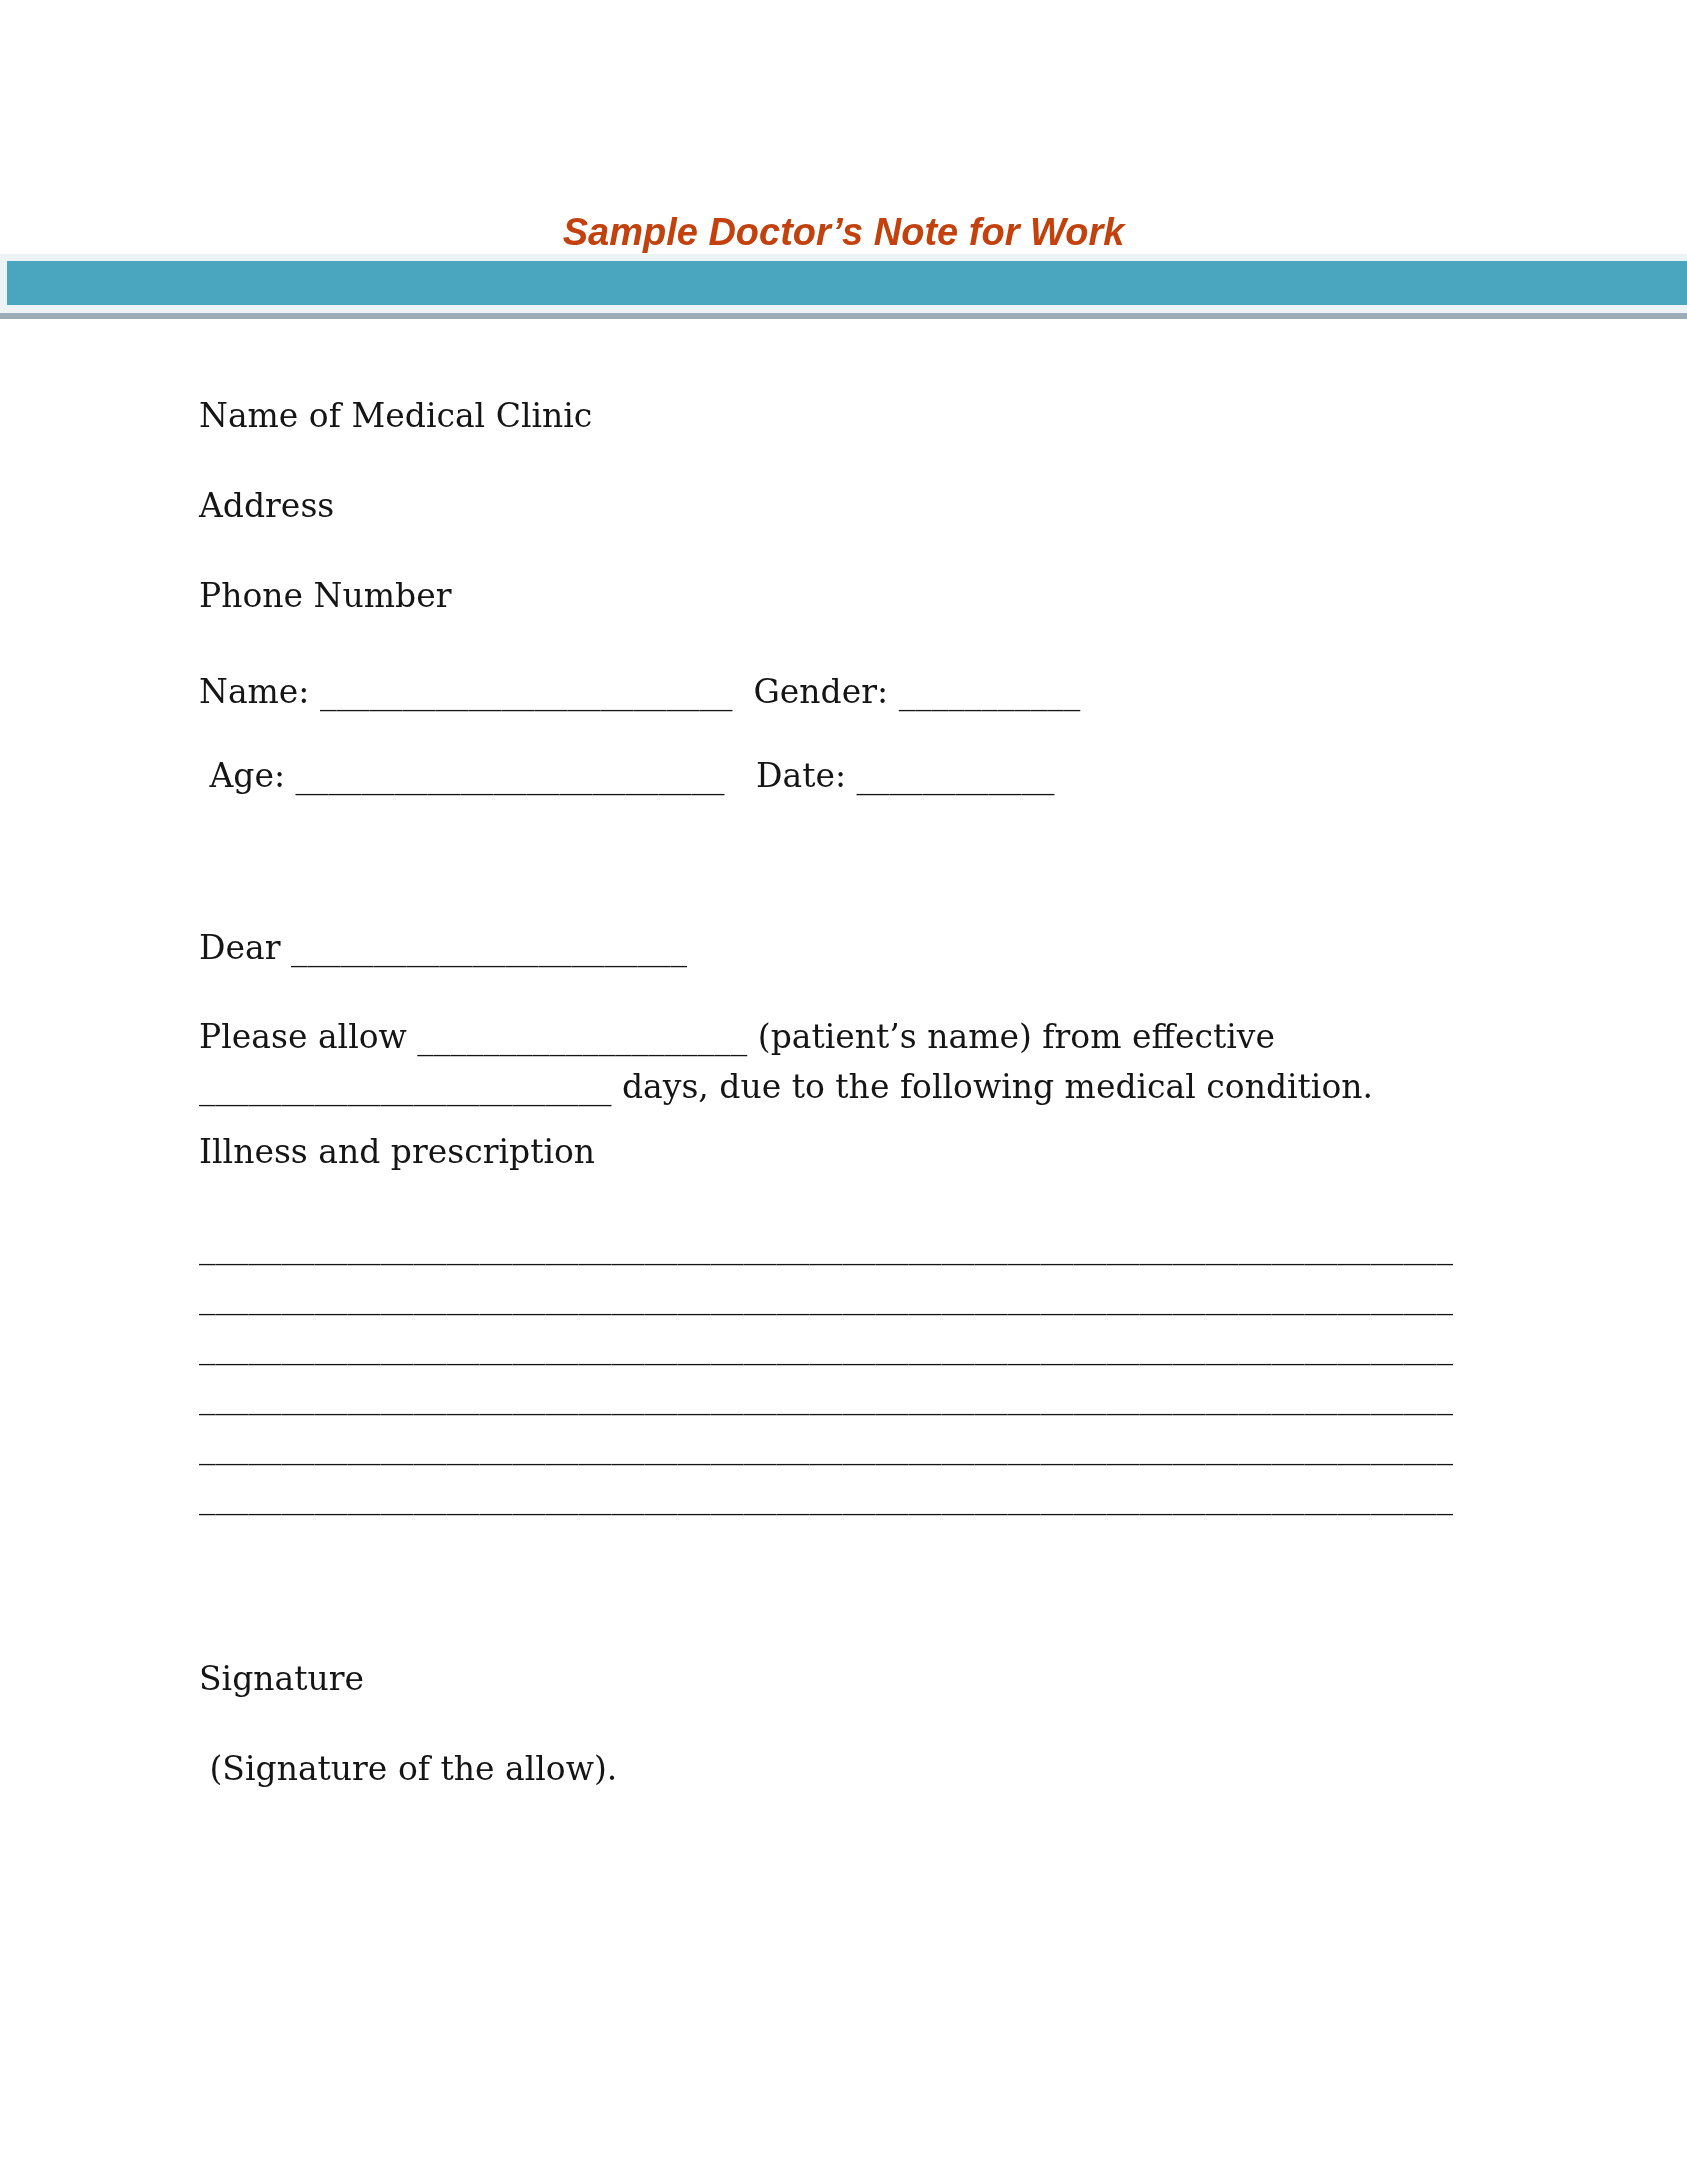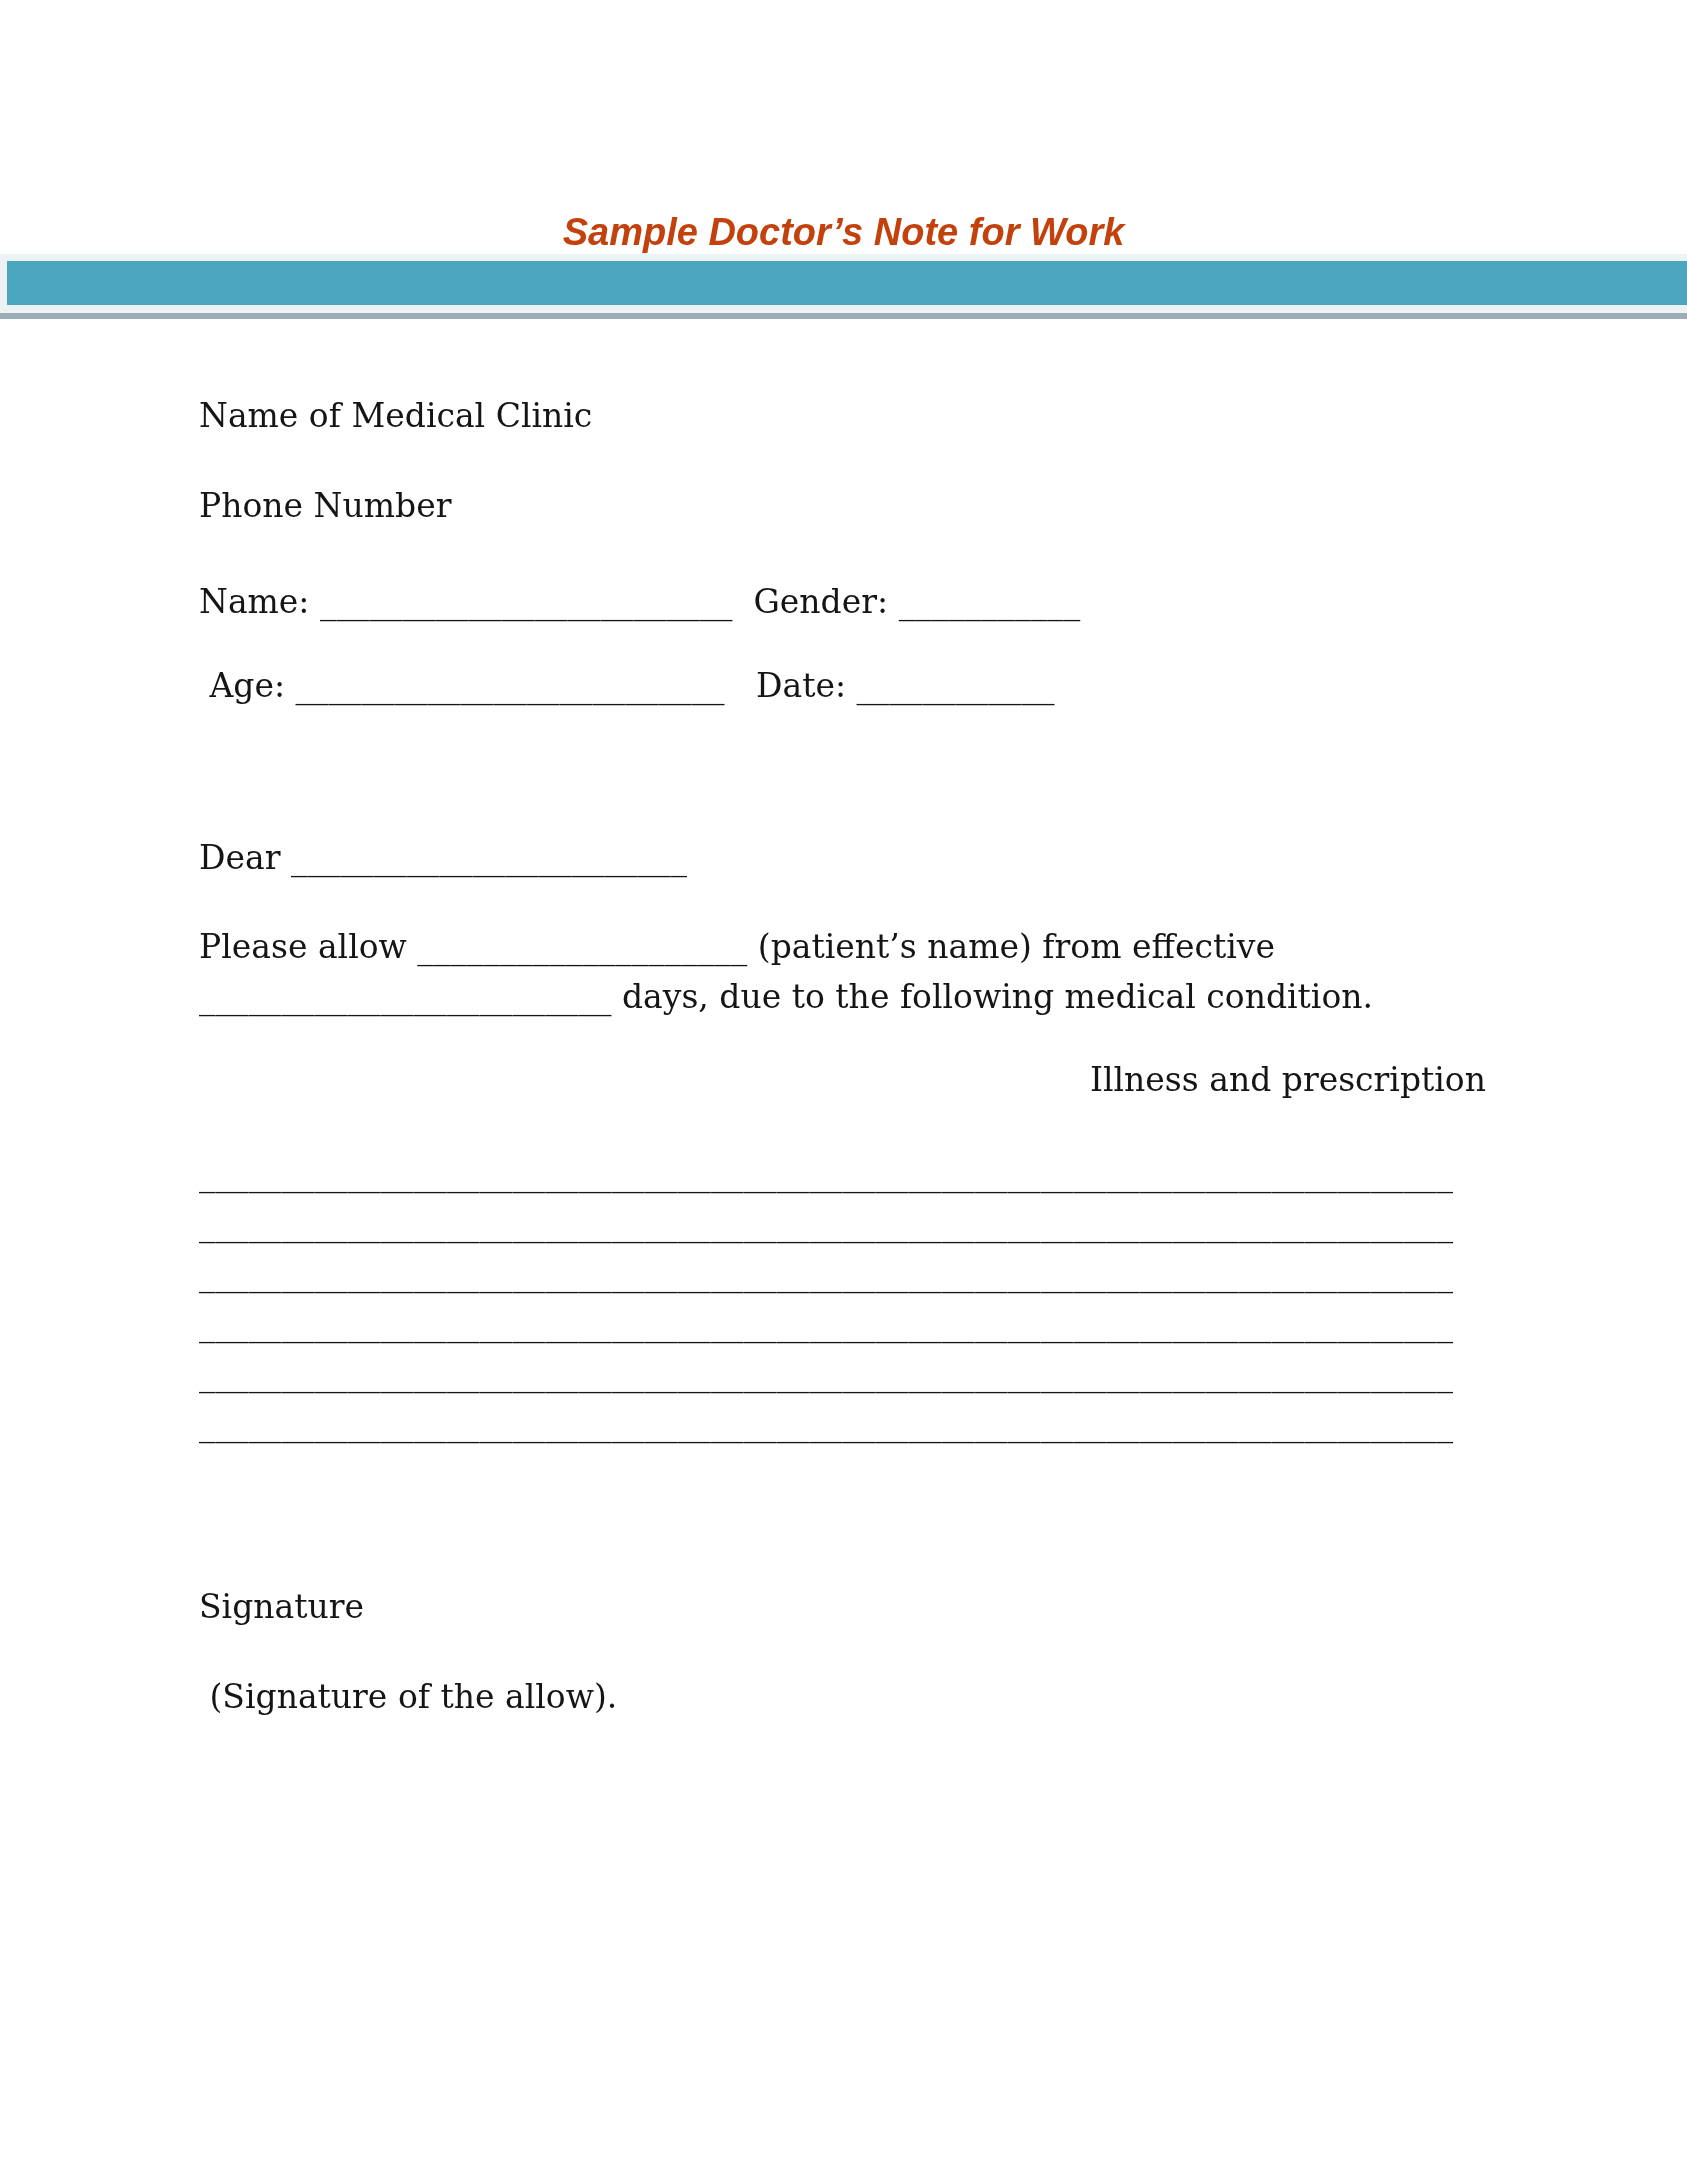--- a/index.html
+++ b/index.html
@@ -61,37 +61,38 @@
     height: 50px;
     white-space: pre;
   }
   .mt-clinic-first { margin-top: 72px; }
   .mt-para        { margin-top: 40px; }
   .mt-heading     { margin-top: 131px; }
   .mt-name-row    { margin-top: 46px; }
   .mt-age-row     { margin-top: 34px; }
   .mt-dear        { margin-top: 122px; }
   .mt-please      { margin-top: 39px; }
-  .mt-illness     { margin-top: 33px; text-align: right; }
+  .mt-illness     { margin-top: 15px; }
   .mt-lines       { margin-top: 44px; }
   .mt-sincerely   { margin-top: 133px; }
 </style>
 </head>
 <body>
 
 <div class="doc-title">Sample Doctor’s Note for Work</div>
 
 <div class="banner-strip">
   <div class="banner-bar"></div>
 </div>
 <div class="banner-rule"></div>
 
 <div class="content">
 
   <div class="line mt-clinic-first">Name of Medical Clinic</div>
+  <div class="line mt-para">Address</div>
   <div class="line mt-para">Phone Number</div>
 
 
   <div class="line mt-name-row">Name: _________________________  Gender: ___________</div>
   <div class="line mt-age-row"> Age: __________________________   Date: ____________</div>
 
   <div class="line mt-dear">Dear ________________________</div>
 
   <div class="mt-please">
     <div class="line">Please allow ____________________ (patient’s name) from effective</div>

